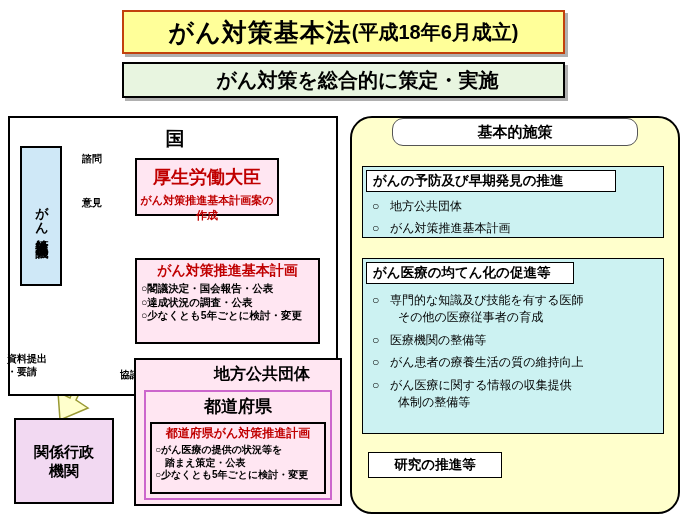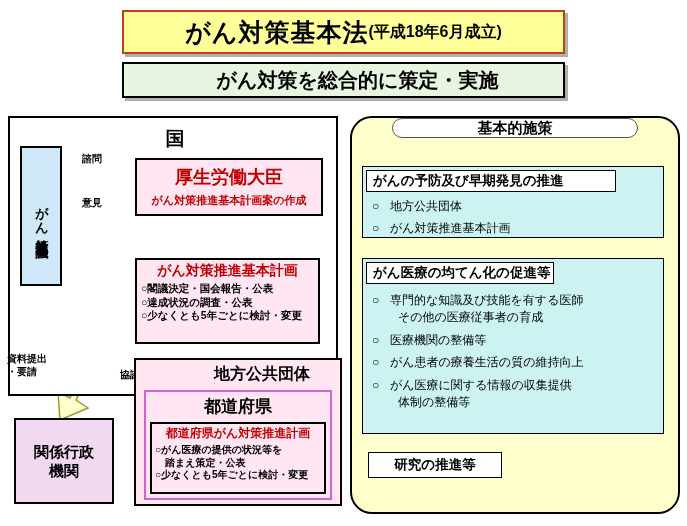--- a/index.html
+++ b/index.html
@@ -13,21 +13,21 @@
   .abs{position:absolute;box-sizing:border-box;}
 
   
   #title-box{
     left:122px;top:10px;width:443px;height:44px;
     background:#ffff99;border:2px solid #c2410c;
     display:flex;align-items:center;justify-content:center;
     box-shadow:3px 3px 0 #b0b0b0;
   }
   #title-box .main{font-size:25px;font-weight:bold;color:#000;letter-spacing:1px;}
-  #title-box .sub{font-size:16px;font-weight:bold;color:#000;}
+  #title-box .sub{font-size:20px;font-weight:bold;color:#000;}
 
   #subtitle-box{
     left:122px;top:62px;width:443px;height:36px;
     background:#e8f5e0;border:2px solid #000;
     display:flex;align-items:center;justify-content:center;
     box-shadow:3px 3px 0 #b0b0b0;
   }
   #subtitle-box .t{font-size:20px;font-weight:bold;color:#000;margin-left:28px;}
 
   
@@ -47,21 +47,21 @@
     display:flex;align-items:center;justify-content:center;
   }
   #council-box .v{
     writing-mode:vertical-rl;
     font-size:13px;font-weight:bold;line-height:1.15;
     letter-spacing:1px;
   }
 
   
   #ministry-box{
-    left:135px;top:158px;width:188px;height:58px;
+    left:135px;top:158px;width:144px;height:58px;
     background:#ffe6f2;border:2px solid #000;
     text-align:center;padding-top:5px;
   }
   #ministry-box .h{font-size:18px;font-weight:bold;color:#c00000;}
   #ministry-box .s{font-size:11px;font-weight:bold;color:#c00000;margin-top:4px;}
 
   
   #plan-box{
     left:135px;top:258px;width:185px;height:86px;
     background:#ffe6f2;border:2px solid #000;
@@ -110,35 +110,35 @@
   #pref-plan .h{font-size:12px;font-weight:bold;color:#c00000;text-align:center;}
   #pref-plan ul{list-style:none;margin:2px 0 0 0;padding:0;}
   #pref-plan li{font-size:10px;font-weight:bold;color:#000;line-height:1.25;}
 
   
   #right-panel{
     left:350px;top:116px;width:330px;height:398px;
     background:#ffffcc;border:2px solid #000;border-radius:22px;
   }
   #basic-measures-title{
-    left:392px;top:118px;width:246px;height:20px;
+    left:392px;top:118px;width:246px;height:28px;
     background:#ffffff;border:1.5px solid #555;border-radius:11px;
     display:flex;align-items:center;justify-content:center;
     font-size:15px;font-weight:bold;
   }
 
   .section{
     background:#ccf2f2;border:1.5px solid #000;
   }
 
   #sec1{left:362px;top:166px;width:302px;height:72px;}
   #sec1-head{left:366px;top:170px;width:250px;height:22px;background:#ffffff;border:1.5px solid #000;display:flex;align-items:center;padding-left:6px;font-size:13.5px;font-weight:bold;}
   #sec1-list{left:372px;top:198px;width:290px;}
   #sec2{left:362px;top:258px;width:302px;height:176px;}
-  #sec2-head{left:366px;top:262px;width:188px;height:22px;background:#ffffff;border:1.5px solid #000;display:flex;align-items:center;padding-left:6px;font-size:13.5px;font-weight:bold;}
+  #sec2-head{left:366px;top:262px;width:208px;height:22px;background:#ffffff;border:1.5px solid #000;display:flex;align-items:center;padding-left:6px;font-size:13.5px;font-weight:bold;}
   #sec2-list{left:372px;top:292px;width:292px;}
   .bul{font-size:12px;line-height:1.45;color:#000;margin-bottom:5px;display:flex;}
   .bul .mk{width:18px;flex:0 0 18px;}
   .bul .tx{flex:1;}
   .bul .tx .l2{display:block;padding-left:8px;}
 
   #sec3{left:368px;top:452px;width:134px;height:26px;background:#ffffff;border:1.5px solid #000;display:flex;align-items:center;justify-content:center;font-size:13.5px;font-weight:bold;}
 
   
   #arrows{left:0;top:0;width:687px;height:526px;pointer-events:none;}

